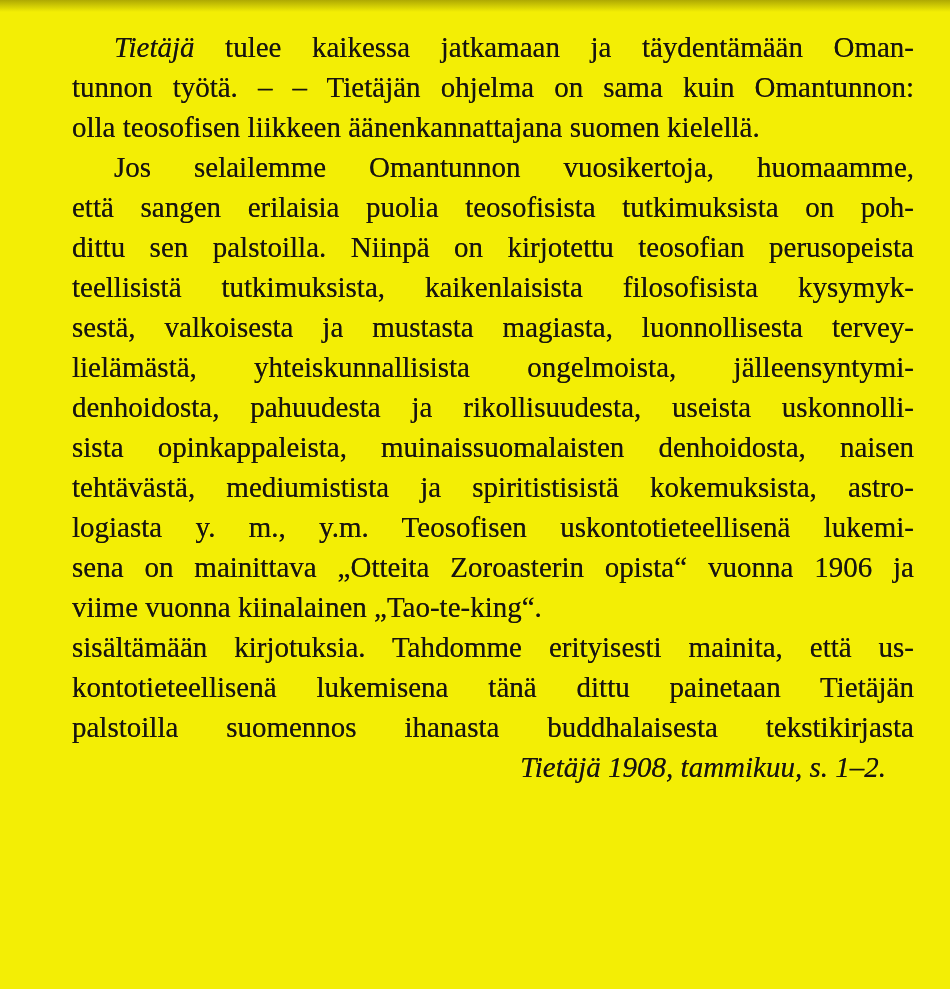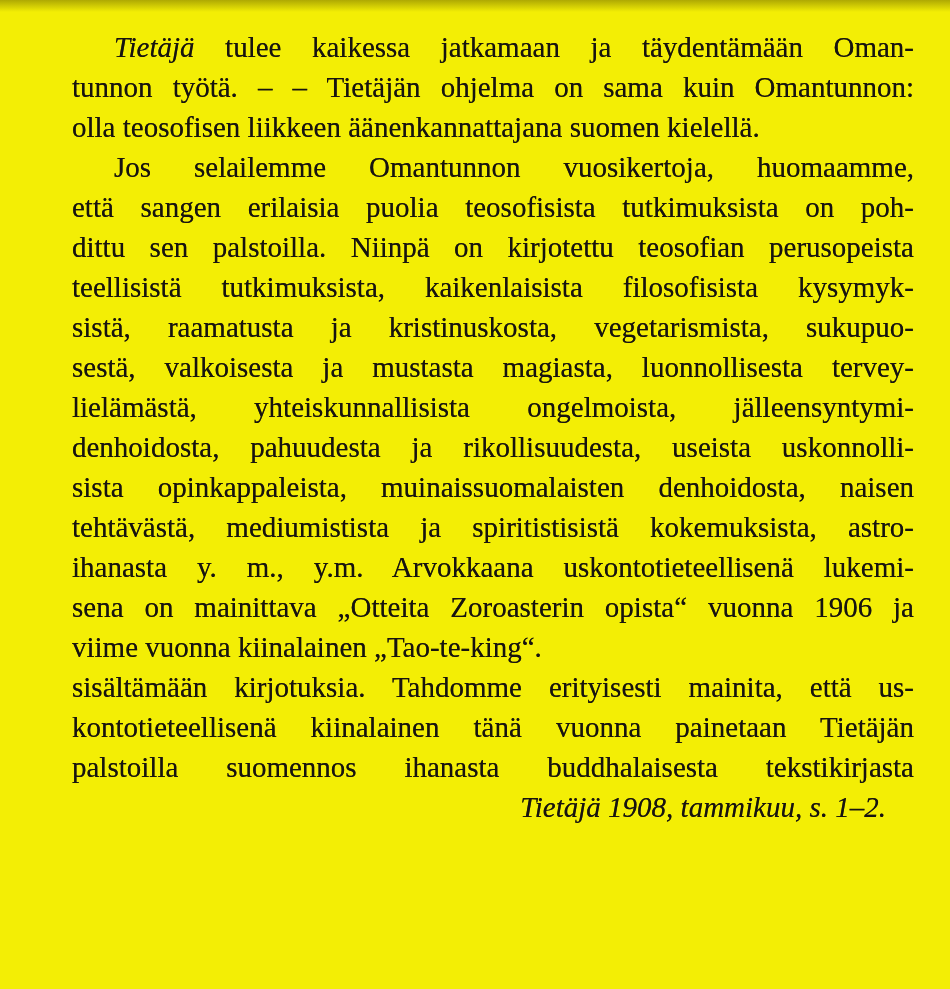--- a/index.html
+++ b/index.html
@@ -69,27 +69,26 @@
 <div class="page">
   <div class="top-edge"></div>
   <div class="article" style="color: rgb(23, 19, 16);">
       <div class="line justify indent"><em>Tietäjä</em><span> tulee kaikessa jatkamaan ja täydentämään Oman-</span></div>
       <div class="line justify"><span>tunnon työtä. – – Tietäjän ohjelma on sama kuin Omantunnon:</span></div>
       <div class="line left"><span>olla teosofisen liikkeen äänenkannattajana suomen kielellä.</span></div>
       <div class="line justify indent"><span>Jos selailemme Omantunnon vuosikertoja, huomaamme,</span></div>
       <div class="line justify"><span>että sangen erilaisia puolia teosofisista tutkimuksista on poh-</span></div>
       <div class="line justify"><span>dittu sen palstoilla. Niinpä on kirjotettu teosofian perusopeista</span></div>
       <div class="line justify"><span>teellisistä tutkimuksista, kaikenlaisista filosofisista kysymyk-</span></div>
-      <div class="line justify"><span>sistä, raamatusta ja kristinuskosta, vegetarismista, sukupuo-</span></div>
       <div class="line justify"><span>sestä, valkoisesta ja mustasta magiasta, luonnollisesta tervey-</span></div>
       <div class="line justify"><span>lielämästä, yhteiskunnallisista ongelmoista, jälleensyntymi-</span></div>
       <div class="line justify"><span>denhoidosta, pahuudesta ja rikollisuudesta, useista uskonnolli-</span></div>
       <div class="line justify"><span>sista opinkappaleista, muinaissuomalaisten denhoidosta, naisen</span></div>
       <div class="line justify"><span>tehtävästä, mediumistista ja spiritistisistä kokemuksista, astro-</span></div>
-      <div class="line justify"><span>ihanasta y. m., y.m. Arvokkaana uskontotieteellisenä lukemi-</span></div>
+      <div class="line justify"><span>logiasta y. m., y.m. Teosofisen uskontotieteellisenä lukemi-</span></div>
       <div class="line justify"><span>sena on mainittava „Otteita Zoroasterin opista“ vuonna 1906 ja</span></div>
       <div class="line left"><span>viime vuonna kiinalainen „Tao-te-king“.</span></div>
       <div class="line justify"><span>sisältämään kirjotuksia. Tahdomme erityisesti mainita, että us-</span></div>
-      <div class="line justify"><span>kontotieteellisenä kiinalainen tänä vuonna painetaan Tietäjän</span></div>
+      <div class="line justify"><span>kontotieteellisenä lukemisena tänä dittu painetaan Tietäjän</span></div>
       <div class="line justify"><span>palstoilla suomennos ihanasta buddhalaisesta tekstikirjasta</span></div>
       <div class="line right"><em>Tietäjä 1908, tammikuu, s. 1–2.</em></div>
     </div>
 </div>
 
 </body></html>

